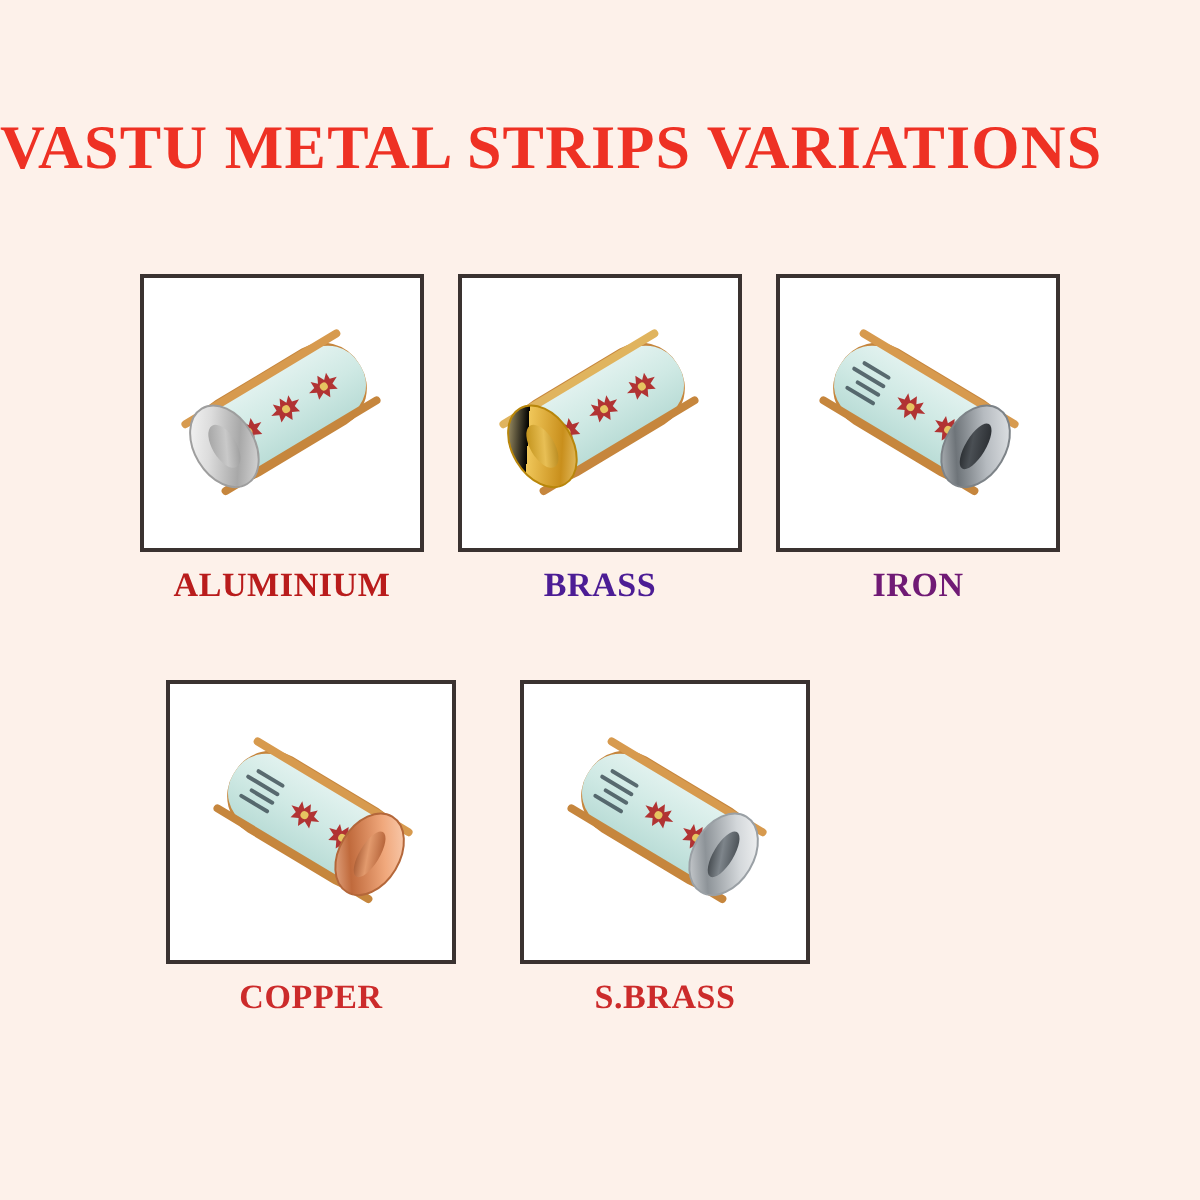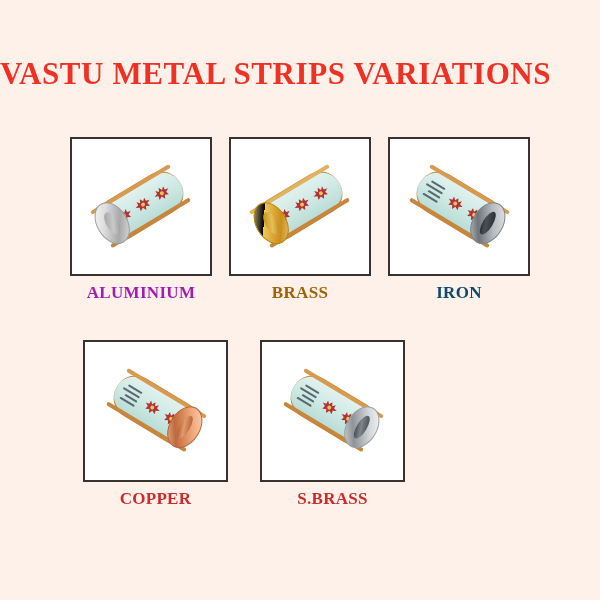--- a/index.html
+++ b/index.html
@@ -149,21 +149,21 @@
                   <circle cx="0" cy="0" r="2.2" fill="#e8c35a"></circle>
                 </g>
               </g>
 
               <ellipse cx="26" cy="58" rx="15" ry="22" fill="url(#alCore)" stroke="#9e9e9e" stroke-width="1"></ellipse>
               <ellipse cx="26" cy="58" rx="6" ry="12" fill="url(#alHole)"></ellipse>
             </g>
           </svg>
         </div>
       </div>
-      <div class="tile-label" style="color: #a21caf; font-family: Liberation Serif, serif;">ALUMINIUM</div>
+      <div class="tile-label" style="color: #b91c1c; font-family: Liberation Serif, serif;">ALUMINIUM</div>
     </div>
 
     <div class="cell">
       <div class="tile" style="border-color: rgb(58, 50, 48); background: rgb(255, 255, 255);">
         <div class="roll-wrap">
           <svg class="roll-svg" viewBox="0 0 118 118" xmlns="http://www.w3.org/2000/svg">
             <defs>
               <linearGradient id="brCore" x1="0" y1="0" x2="1" y2="1">
                 <stop offset="0%" stop-color="#ffeaa5"></stop>
                 <stop offset="35%" stop-color="#f0c košík"></stop>
@@ -200,21 +200,21 @@
                   <path d="M0,-7 l2,4 3,-3 0,4 4,1 -4,2 1,4 -4,-2 -2,4 -2,-4 -4,2 1,-4 -4,-2 4,-1 0,-4 3,3 z"></path>
                   <circle cx="0" cy="0" r="2.2" fill="#e8c35a"></circle>
                 </g>
               </g>
               <ellipse cx="26" cy="58" rx="15" ry="22" fill="url(#brCore)" stroke="#b8860b" stroke-width="1"></ellipse>
               <ellipse cx="26" cy="58" rx="6" ry="12" fill="url(#brHole)"></ellipse>
             </g>
           </svg>
         </div>
       </div>
-      <div class="tile-label" style="color: #a16207;">BRASS</div>
+      <div class="tile-label" style="color: #4c1d95;">BRASS</div>
     </div>
 
     <div class="cell">
       <div class="tile" style="border-color: rgb(58, 50, 48); background: rgb(255, 255, 255);">
         <div class="roll-wrap">
           <svg class="roll-svg" viewBox="0 0 118 118" xmlns="http://www.w3.org/2000/svg">
             <defs>
               <linearGradient id="irCore" x1="0" y1="0" x2="1" y2="1">
                 <stop offset="0%" stop-color="#f0f2f4"></stop>
                 <stop offset="40%" stop-color="#b6bbc0"></stop>
@@ -252,21 +252,21 @@
                 <rect x="80" y="55" width="19" height="2" rx="1"></rect>
                 <rect x="80" y="60" width="14" height="2" rx="1"></rect>
                 <rect x="80" y="65" width="17" height="2" rx="1"></rect>
               </g>
               <ellipse cx="26" cy="58" rx="15" ry="22" fill="url(#irCore)" stroke="#7d8388" stroke-width="1"></ellipse>
               <ellipse cx="26" cy="58" rx="5" ry="13" fill="url(#irHole)"></ellipse>
             </g>
           </svg>
         </div>
       </div>
-      <div class="tile-label" style="color: #0c4a6e;">IRON</div>
+      <div class="tile-label" style="color: #701a75;">IRON</div>
     </div>
 
   </div>
 
   <div class="row row-2">
 
     <div class="cell">
       <div class="tile" style="border-color: rgb(58, 50, 48); background: rgb(255, 255, 255);">
         <div class="roll-wrap">
           <svg class="roll-svg" viewBox="0 0 118 118" xmlns="http://www.w3.org/2000/svg">

